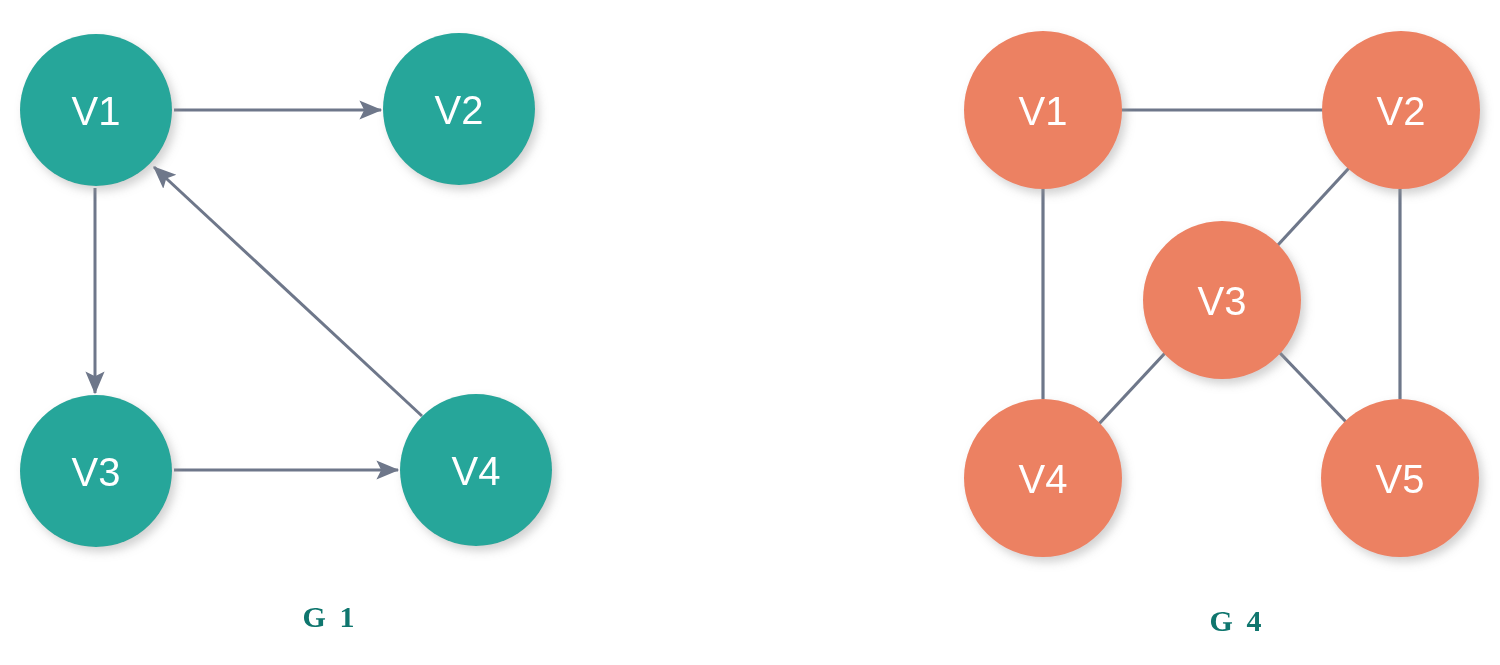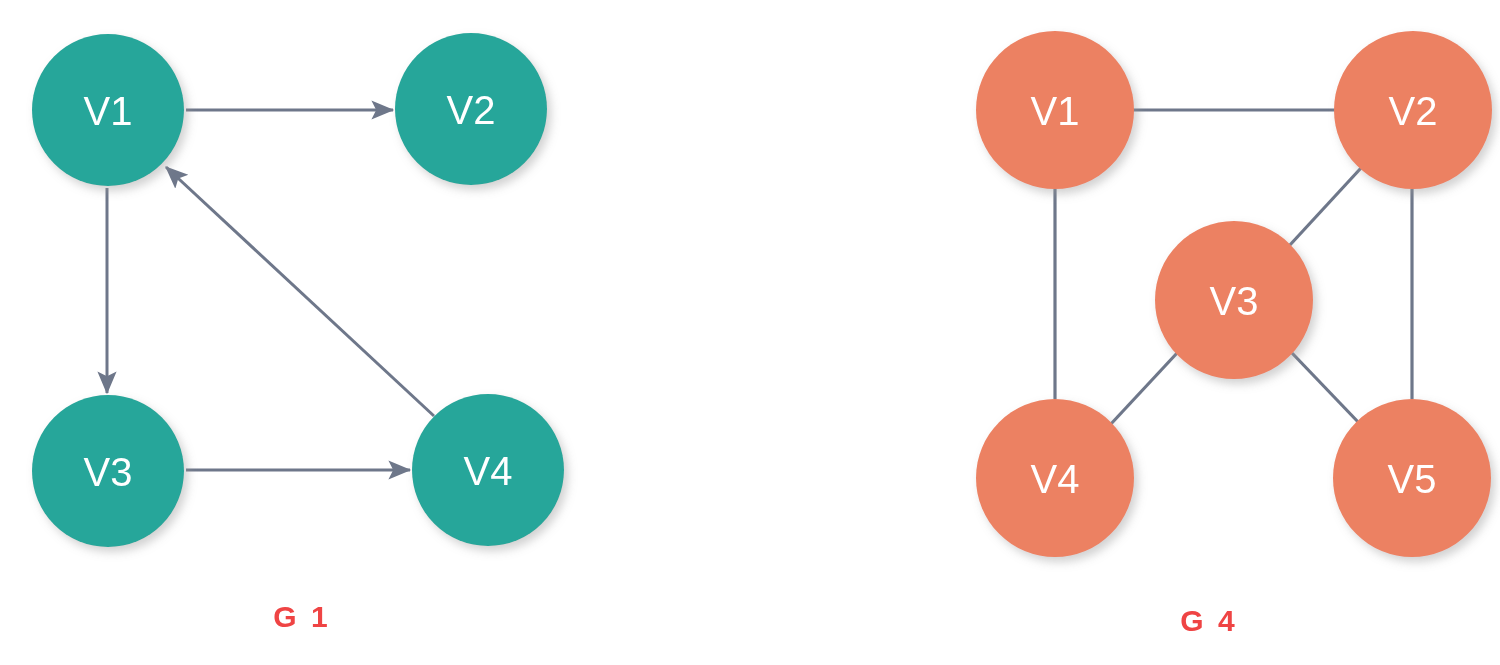--- a/index.html
+++ b/index.html
@@ -9,21 +9,21 @@
   }
   body {
     width: 1500px;
     height: 665px;
     position: relative;
     overflow: hidden;
     font-family: "Liberation Sans", sans-serif;
   }
   #canvas-root {
     position: absolute;
-    left: 12px;
+    left: 0;
     top: 0;
     width: 1368px;
     height: 665px;
   }
   svg.graph-layer {
     position: absolute;
     left: 0;
     top: 0;
     width: 1500px;
     height: 665px;
@@ -33,27 +33,28 @@
     font-family: "Liberation Sans", sans-serif;
     font-size: 40px;
     fill: #ffffff;
     text-anchor: middle;
     dominant-baseline: central;
     letter-spacing: 0px;
     user-select: none;
   }
   .graph-caption {
     position: absolute;
-    font-family: Liberation Sans, sans-serif;
+    font-family: Liberation Serif, serif;
     font-size: 30px;
     font-weight: bold;
-    color: #ef4444;
+    color: #0f766e;
     letter-spacing: 3px;
     white-space: nowrap;
     transform: translateX(-50%);
+    margin-left: 40px;
   }
   .watermark {
     position: absolute;
     font-family: "Liberation Sans", sans-serif;
     font-size: 25px;
     color: #e3e3e3;
     white-space: nowrap;
     letter-spacing: 1px;
     user-select: none;
   }

